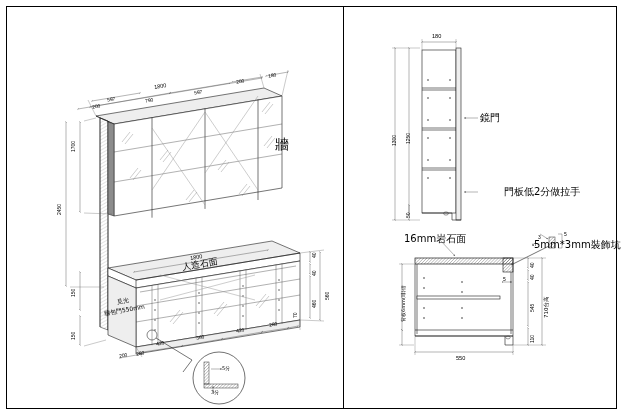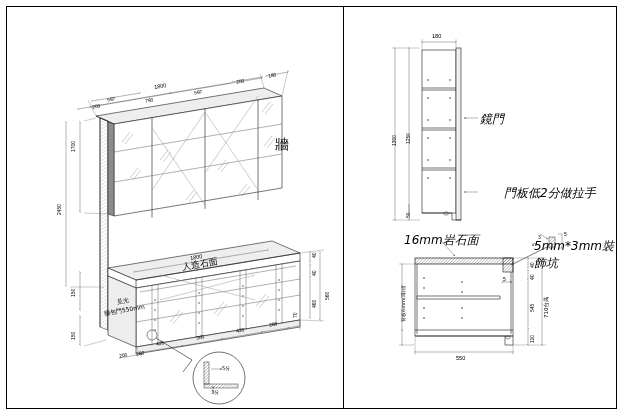--- a/index.html
+++ b/index.html
@@ -23,21 +23,21 @@
   .lnt{stroke:#3a3a3a;stroke-width:0.4;fill:none;}
   .dim{stroke:#444;stroke-width:0.4;fill:none;}
   .ext{stroke:#666;stroke-width:0.35;fill:none;}
   .panelfill{fill:#ffffff;stroke:#1a1a1a;stroke-width:0.6;}
   .greyfill{fill:#eeeeee;stroke:#1a1a1a;stroke-width:0.6;}
   .darkfill{fill:#8c8c8c;stroke:#1a1a1a;stroke-width:0.5;}
   .glass{stroke:#8f8f8f;stroke-width:0.45;fill:none;}
   .dimtxt{font-family:"Liberation Sans","DejaVu Sans",sans-serif;font-size:5px;fill:#222;}
   .dimtxt6{font-family:"Liberation Sans","DejaVu Sans",sans-serif;font-size:5.6px;fill:#222;}
   .cjk{font-family:"DejaVu Sans","Liberation Sans",sans-serif;fill:#111;}
-  .note{font-size:12px;font-style:italic;}
+  .note{font-size:10px;}
   .note-s{font-size:6px;}
   .big-cjk{font-size:14px;}
   .mid-cjk{font-size:9px;}
   .dot{fill:#333;}
 </style>
 </head>
 <body>
 
 <div id="sheet">
 

